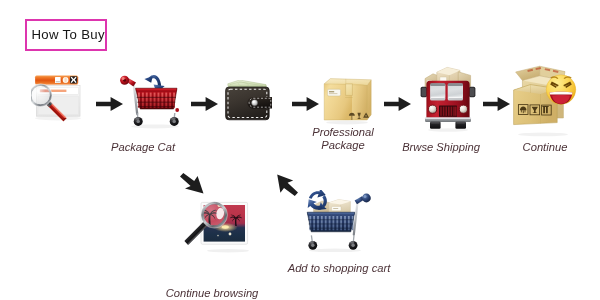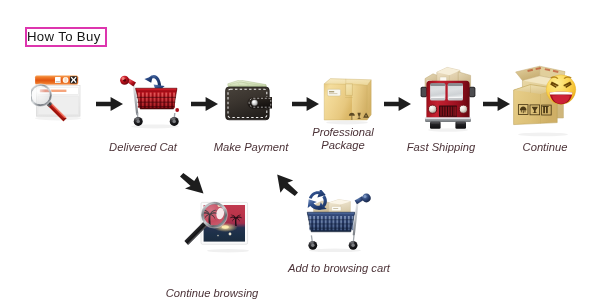--- a/index.html
+++ b/index.html
@@ -1,22 +1,22 @@
 <!DOCTYPE html>
 <html><head>
 <meta charset="utf-8">
 <title>How To Buy</title>
 <style>
   html,body{margin:0;padding:0;}
   body{width:600px;height:300px;background:#ffffff;overflow:hidden;
        font-family:"Liberation Sans",sans-serif;position:relative;}
   #page{position:absolute;left:0;top:0;width:600px;height:300px;background:#fff;}
   .abs{position:absolute;}
-  .title-box{left:25px;top:27px;width:82px;height:20px;border:2.2px solid #dd35ae;
-             box-sizing:border-box;display:flex;align-items:center;justify-content:flex-start;}
+  .title-box{left:25px;top:19px;width:82px;height:32px;border:2.2px solid #dd35ae;
+             box-sizing:border-box;display:flex;align-items:center;justify-content:flex-end;}
   .title-box span{font-size:13.2px;color:#161616;white-space:nowrap;line-height:16px;
                   letter-spacing:0.35px;font-weight:400;}
   .caption{position:absolute;text-align:center;font-style:italic;font-size:11.2px;
            color:#4b3237;line-height:12.8px;white-space:pre-line;letter-spacing:0px;}
   .icon{position:absolute;}
   .arrow{position:absolute;}
   svg{display:block;}
 </style>
 </head>
 <body>
@@ -698,22 +698,21 @@
   <div class="arrow" style="left:180px;top:173px;">
       <svg width="23.5" height="20.5" viewBox="0 0 23.5 20.5">
  <path d="M3.3 0 L 0 3.6 L 10.6 13.1 L 5.0 15.6 L 23.5 20.5 L 17.6 3.1 L 14.2 8.0 Z" fill="#1d1d1d"></path>
 </svg>
     </div>
   <div class="arrow" style="left:277px;top:174px;">
       <svg width="21" height="22" viewBox="0 0 21 22">
  <path d="M17.8 22 L 21 18.4 L 10.6 8.8 L 16.2 6.4 L 0.2 0.6 L 3.4 18.8 L 7.0 13.9 Z" fill="#1d1d1d"></path>
 </svg>
     </div>
-  <div class="caption" style="left:97px;top:140.5px;width:92px;">Delivered Cat</div>
-  <div class="caption" style="left:205px;top:140.5px;width:92px;">Make Payment</div>
+  <div class="caption" style="left:97px;top:140.5px;width:92px;">Package Cat</div>
   <div class="caption" style="left:297px;top:126px;width:92px;">Professional
 Package</div>
-  <div class="caption" style="left:395px;top:140.5px;width:92px;">Fast Shipping</div>
+  <div class="caption" style="left:395px;top:140.5px;width:92px;">Brwse Shipping</div>
   <div class="caption" style="left:504px;top:140.5px;width:82px;">Continue</div>
   <div class="caption" style="left:153px;top:265px;width:118px;margin-top:22px;">Continue browsing
 other item</div>
-  <div class="caption" style="left:278px;top:262px;width:122px;">Add to browsing cart</div>
+  <div class="caption" style="left:278px;top:262px;width:122px;">Add to shopping cart</div>
 </div>
 
 </body></html>

